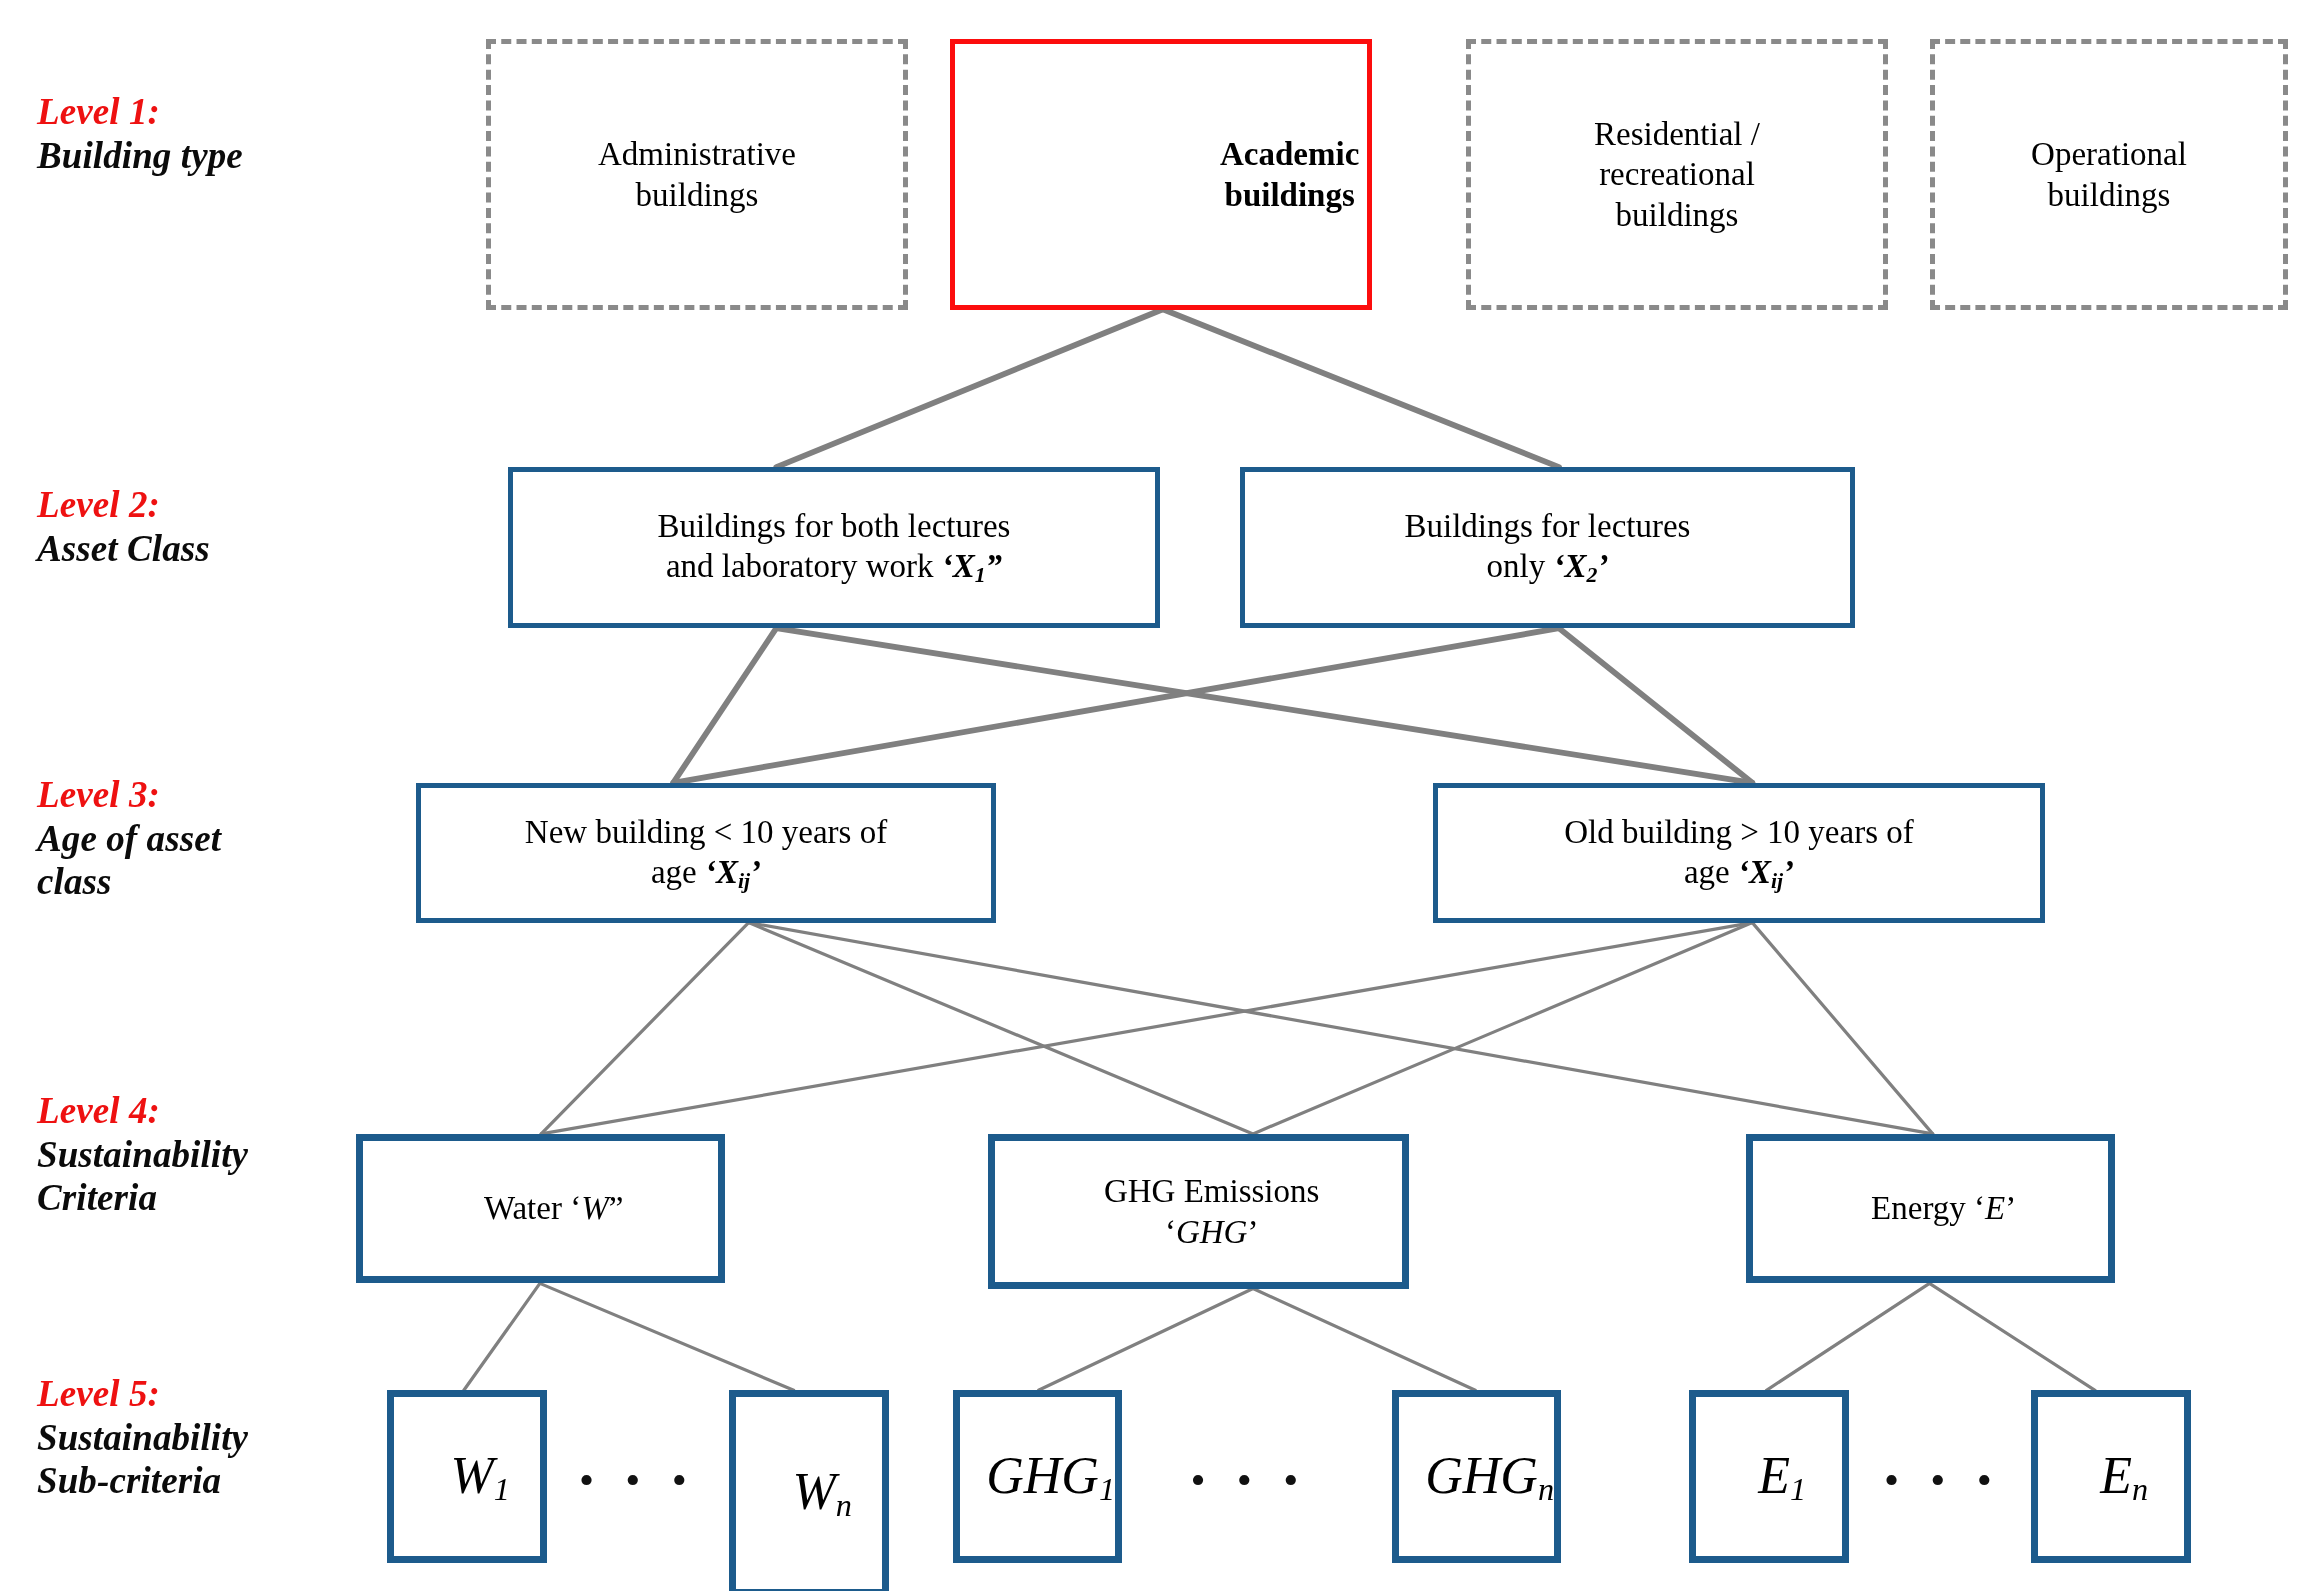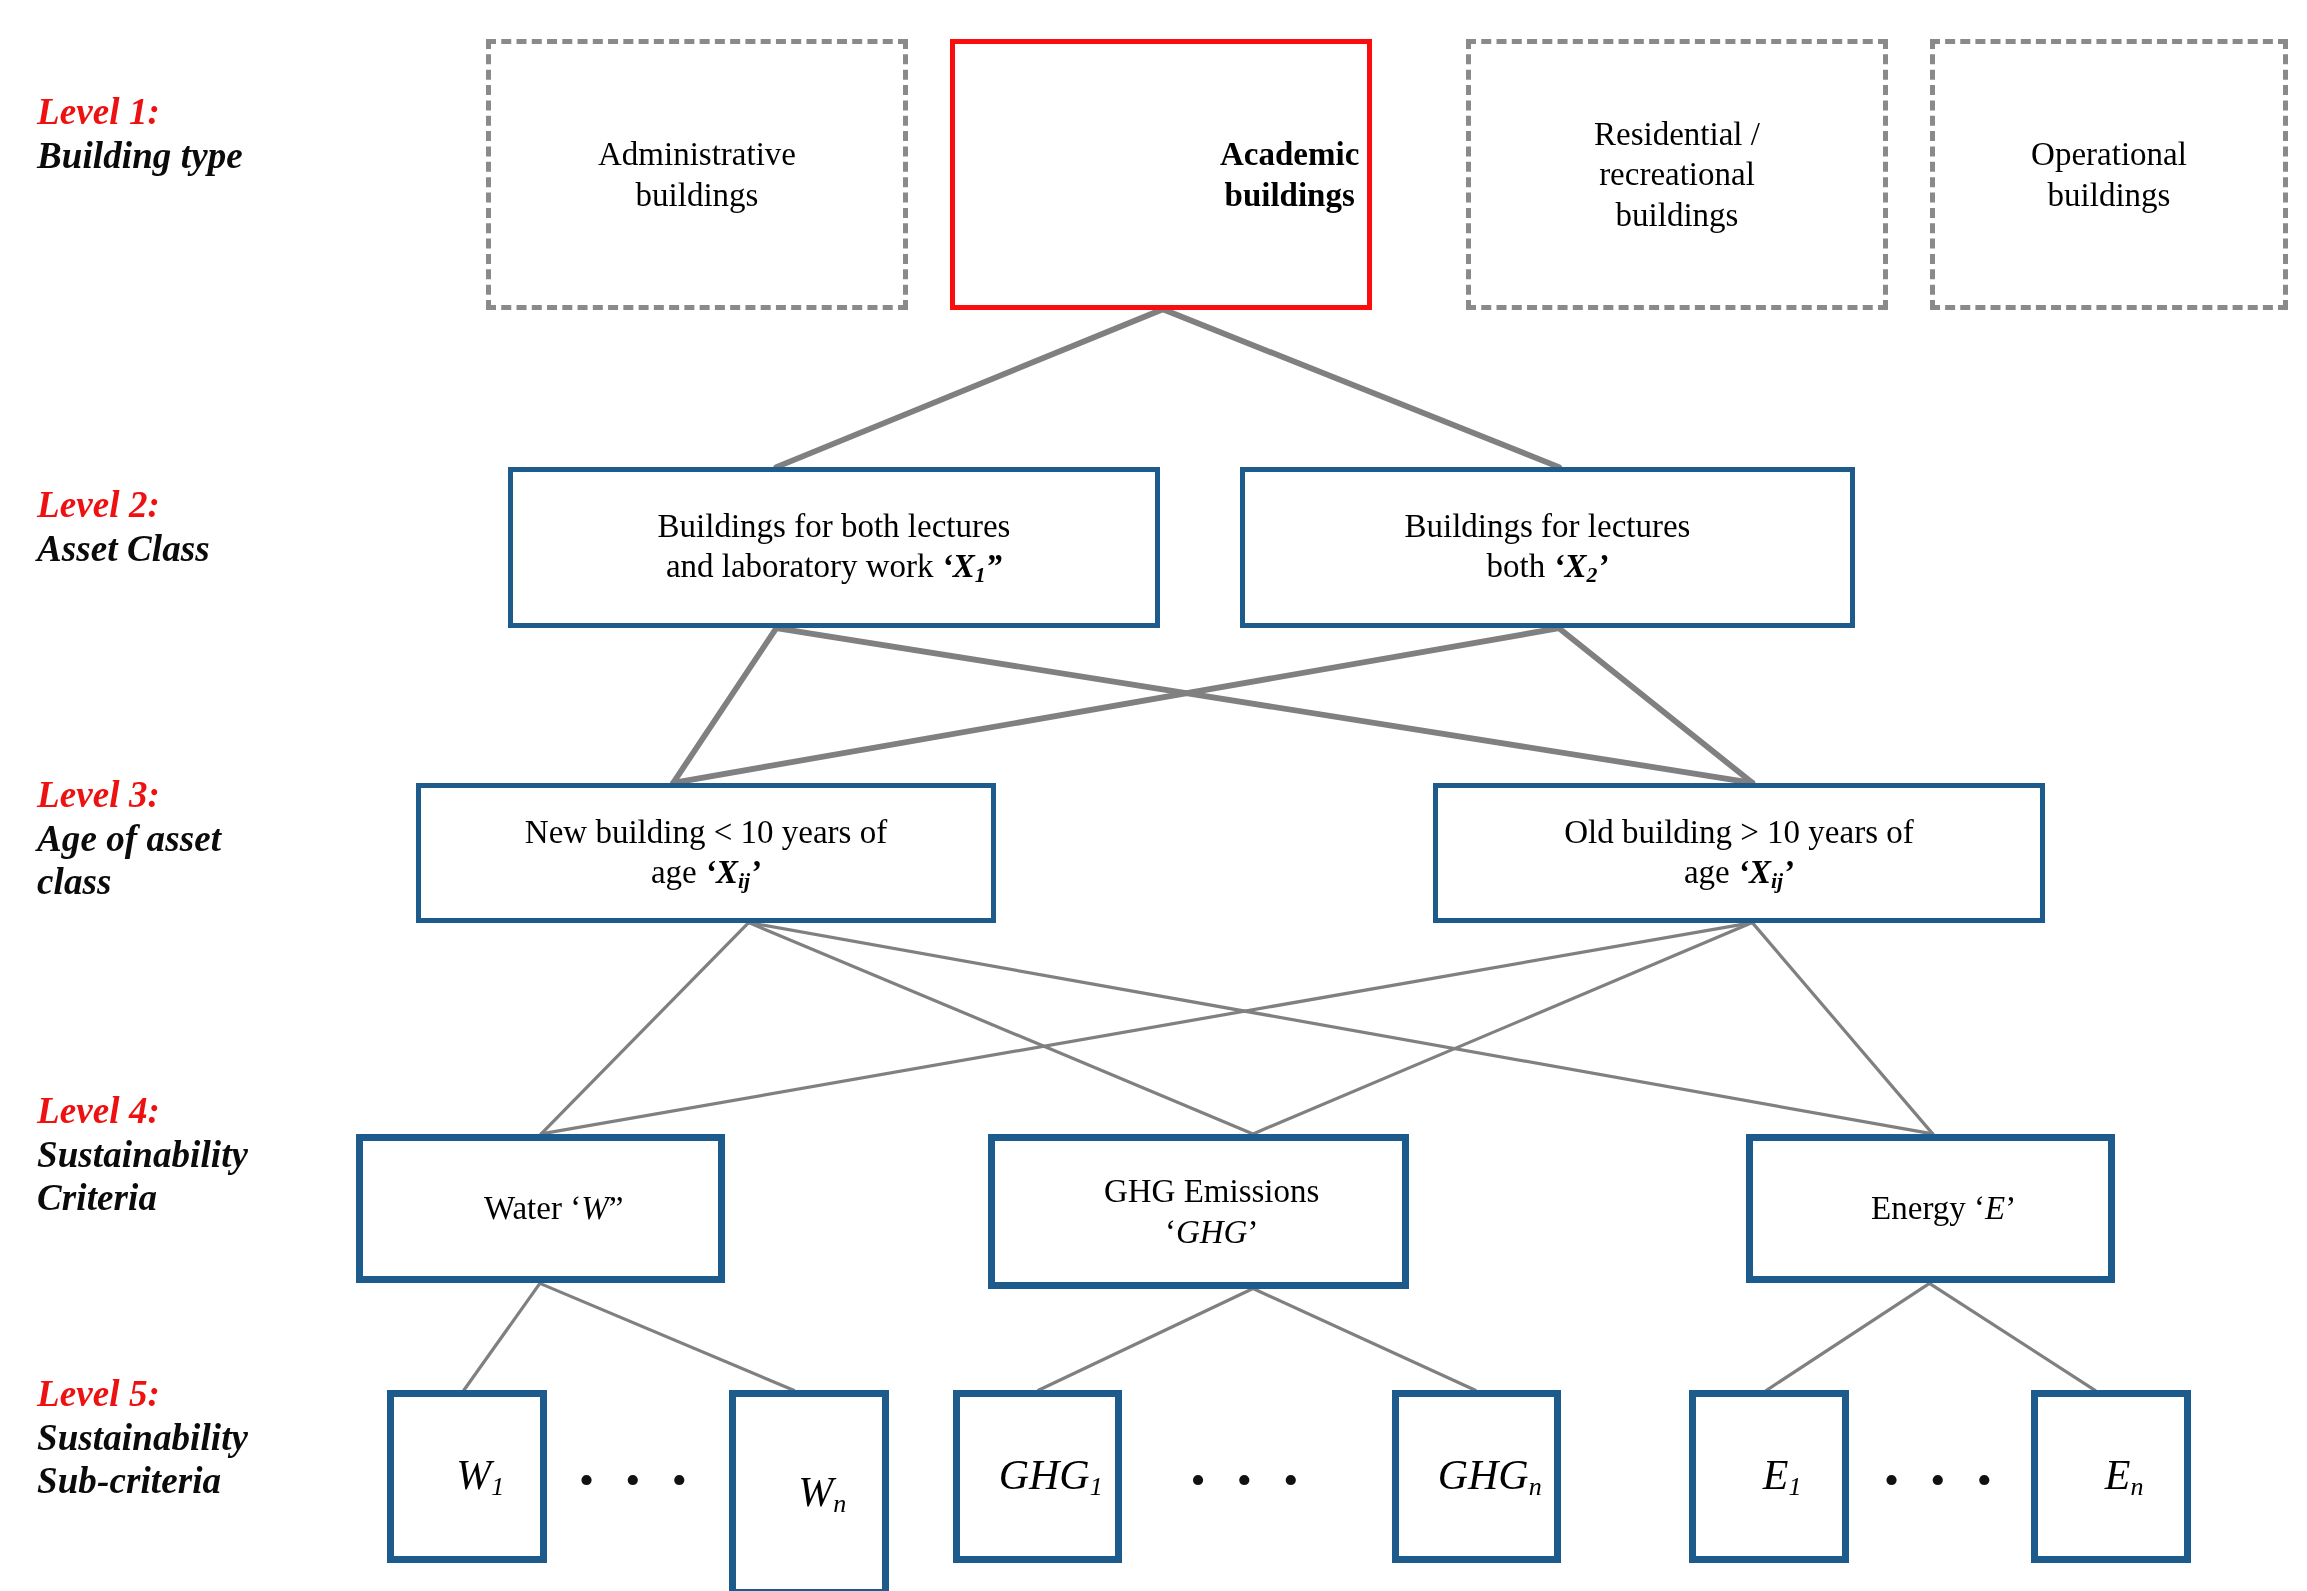--- a/index.html
+++ b/index.html
@@ -19,21 +19,21 @@
   .node.dashed{border:5.8px dashed #8a8a8a;}
   .node.redsel{border:5.8px solid #fc0d0d;font-weight:bold;justify-content:flex-end;}
   .node.blue{border:5.8px solid #1d5b8c;}
   .node.blue.thick{border-width:7px;padding-left:34px;}
 
   .node .txt{display:block;}
   .sym{font-style:italic;font-weight:bold;text-align:center;}
   .symlight{font-style:italic;}
   sub{font-size:.66em;font-style:italic;vertical-align:-0.22em;}
 
-  .leaf{font-style:italic;font-size:42px;}
+  .leaf{font-style:italic;font-size:52px;}
   .leaf sub{font-size:.62em;}
 
   .dots{position:absolute;display:flex;align-items:center;justify-content:center;
         font-size:43px;color:#111;letter-spacing:10.3px;font-family:"Liberation Serif",serif;}
 
   svg.edges{position:absolute;left:0;top:0;width:2307px;height:1592px;pointer-events:none;}
 </style>
 </head>
 <body>
 
@@ -134,21 +134,21 @@
   <div class="node blue" style="left:508px;top:467px;width:652px;height:161px">
     <div>
       <span class="txt">Buildings for both lectures</span>
       <span class="txt"><span>and laboratory work </span><span class="sym"><span>‘X</span><sub>1</sub><span>”</span></span></span>
     </div>
   </div>
 
   <div class="node blue" style="left:1240px;top:467px;width:615px;height:161px">
     <div>
       <span class="txt">Buildings for lectures</span>
-      <span class="txt"><span>both </span><span class="sym"><span>‘X</span><sub>2</sub><span>’</span></span></span>
+      <span class="txt"><span>only </span><span class="sym"><span>‘X</span><sub>2</sub><span>’</span></span></span>
     </div>
   </div>
 
   <div class="node blue" style="left:416px;top:783px;width:580px;height:140px">
     <div>
       <span class="txt">New building &lt; 10 years of</span>
       <span class="txt"><span>age </span><span class="sym"><span>‘X</span><sub>ij</sub><span>’</span></span></span>
     </div>
   </div>
 

